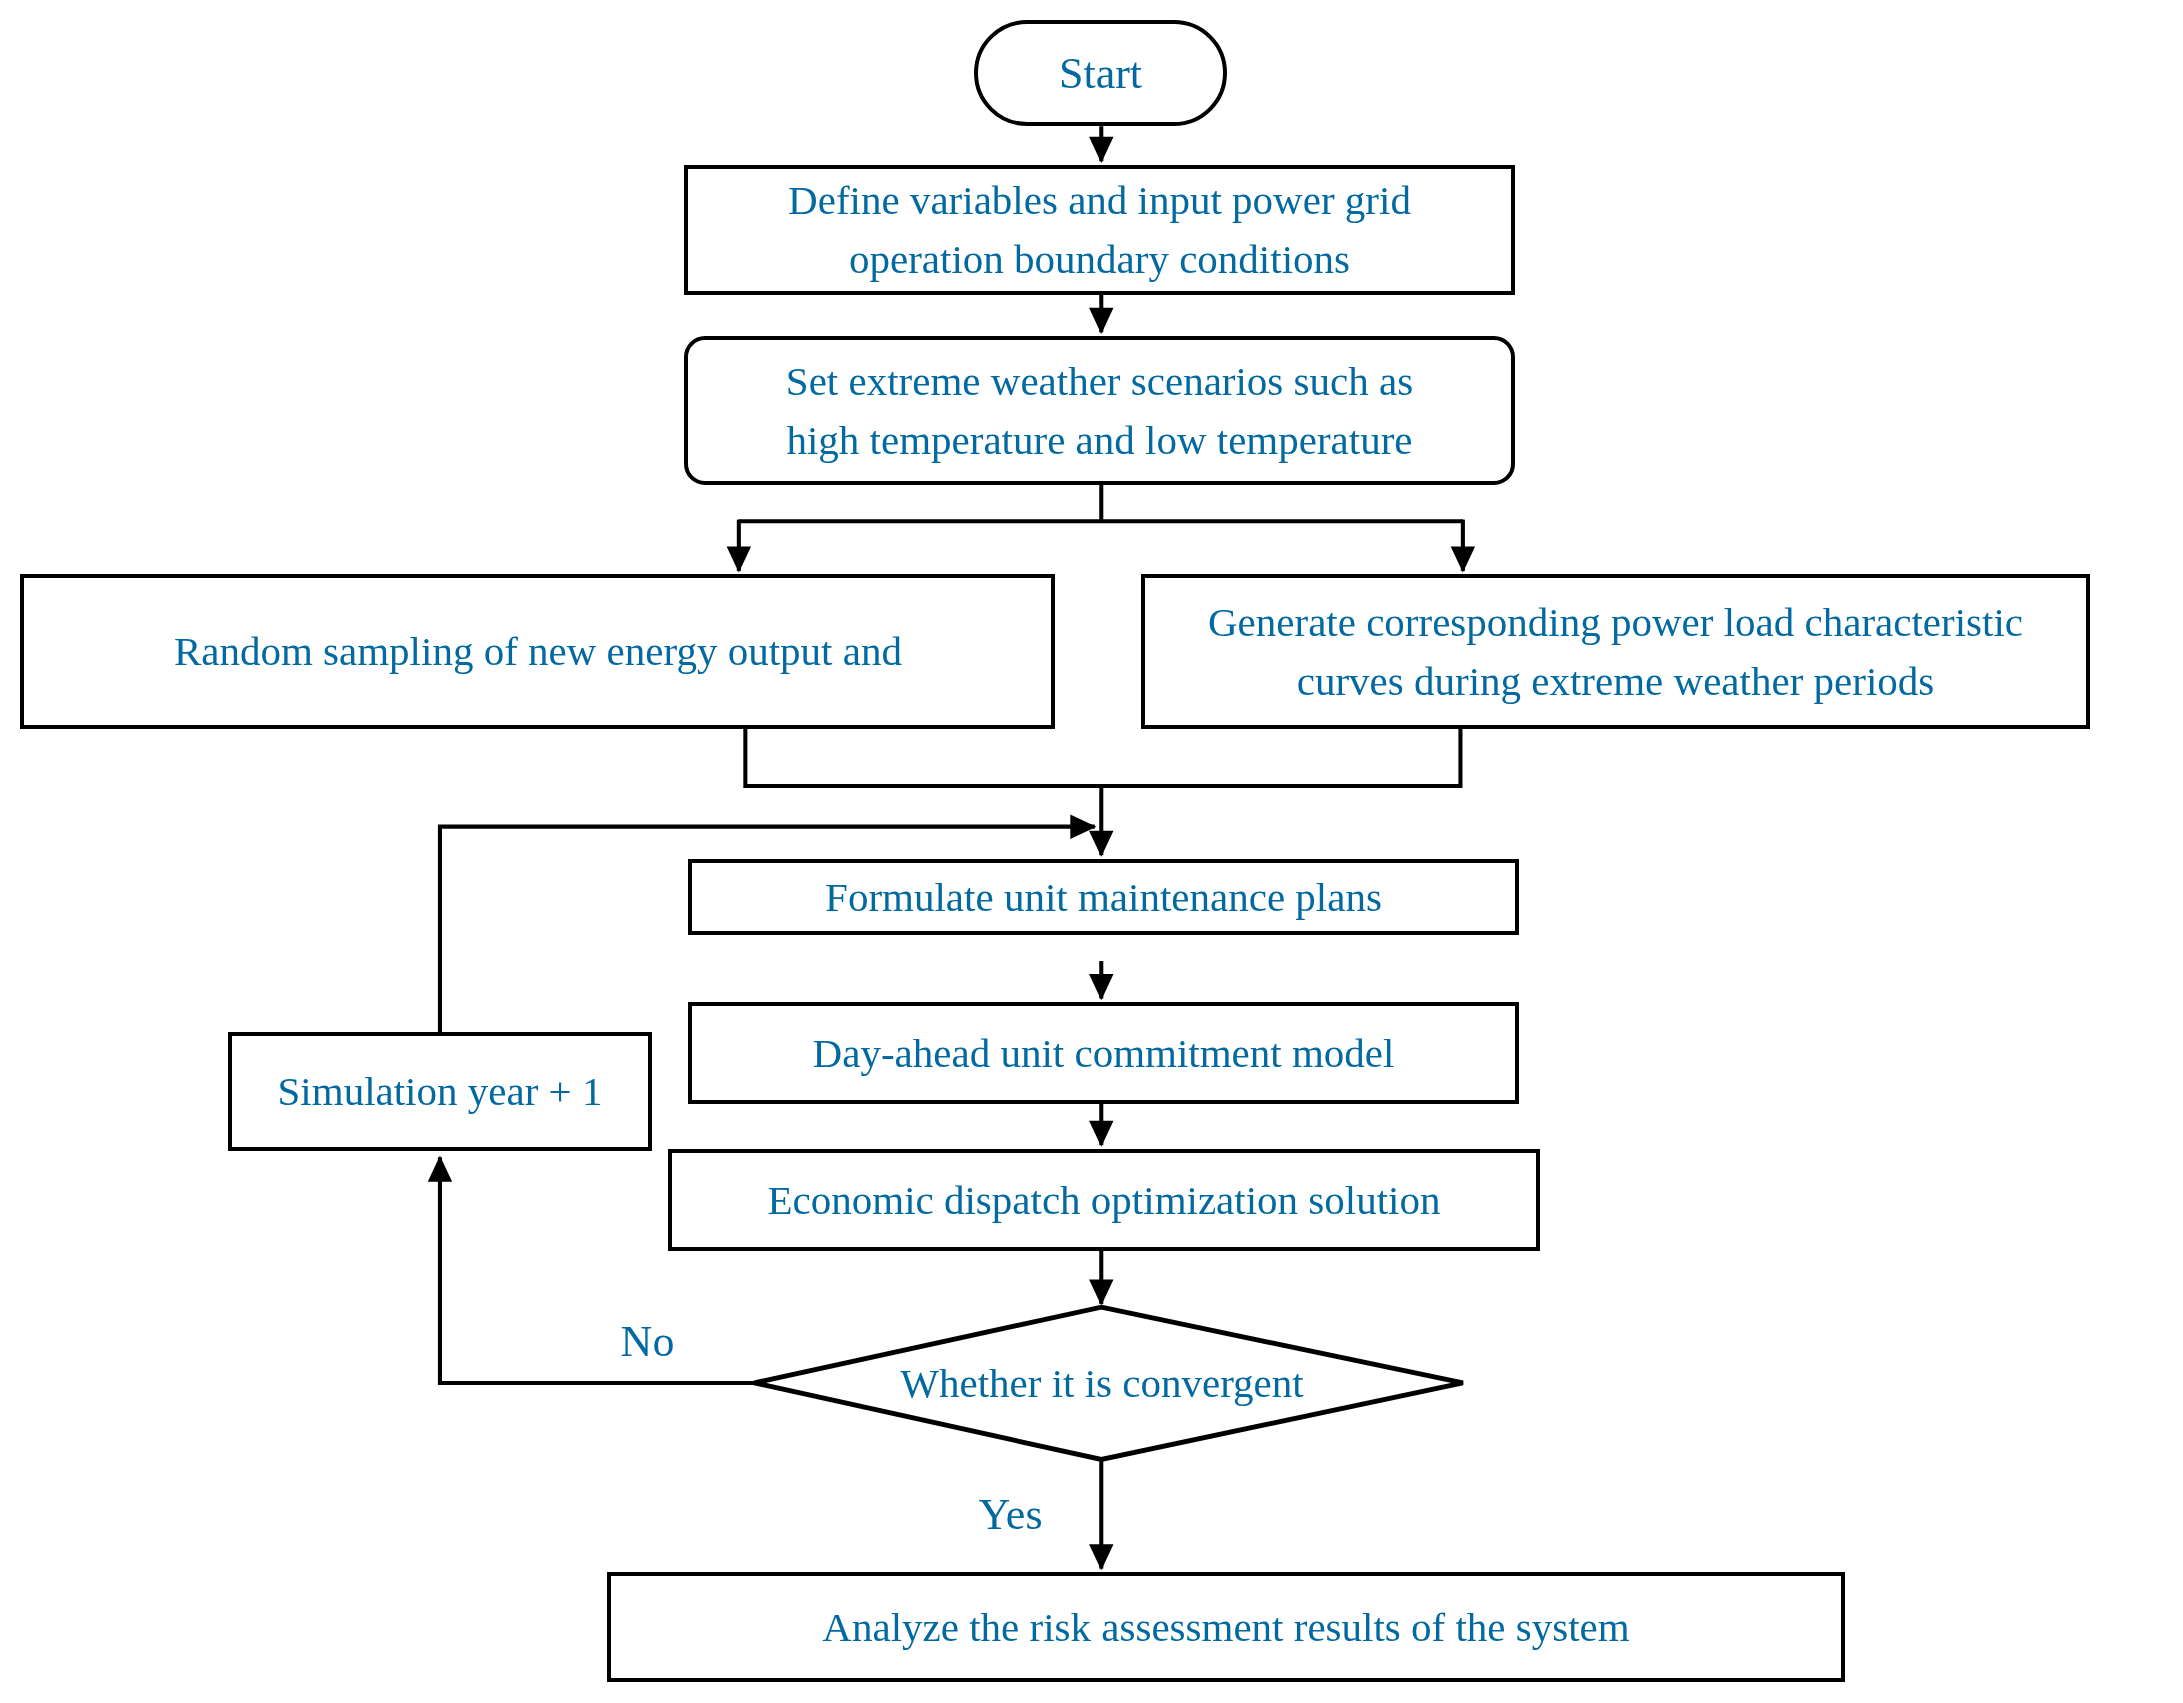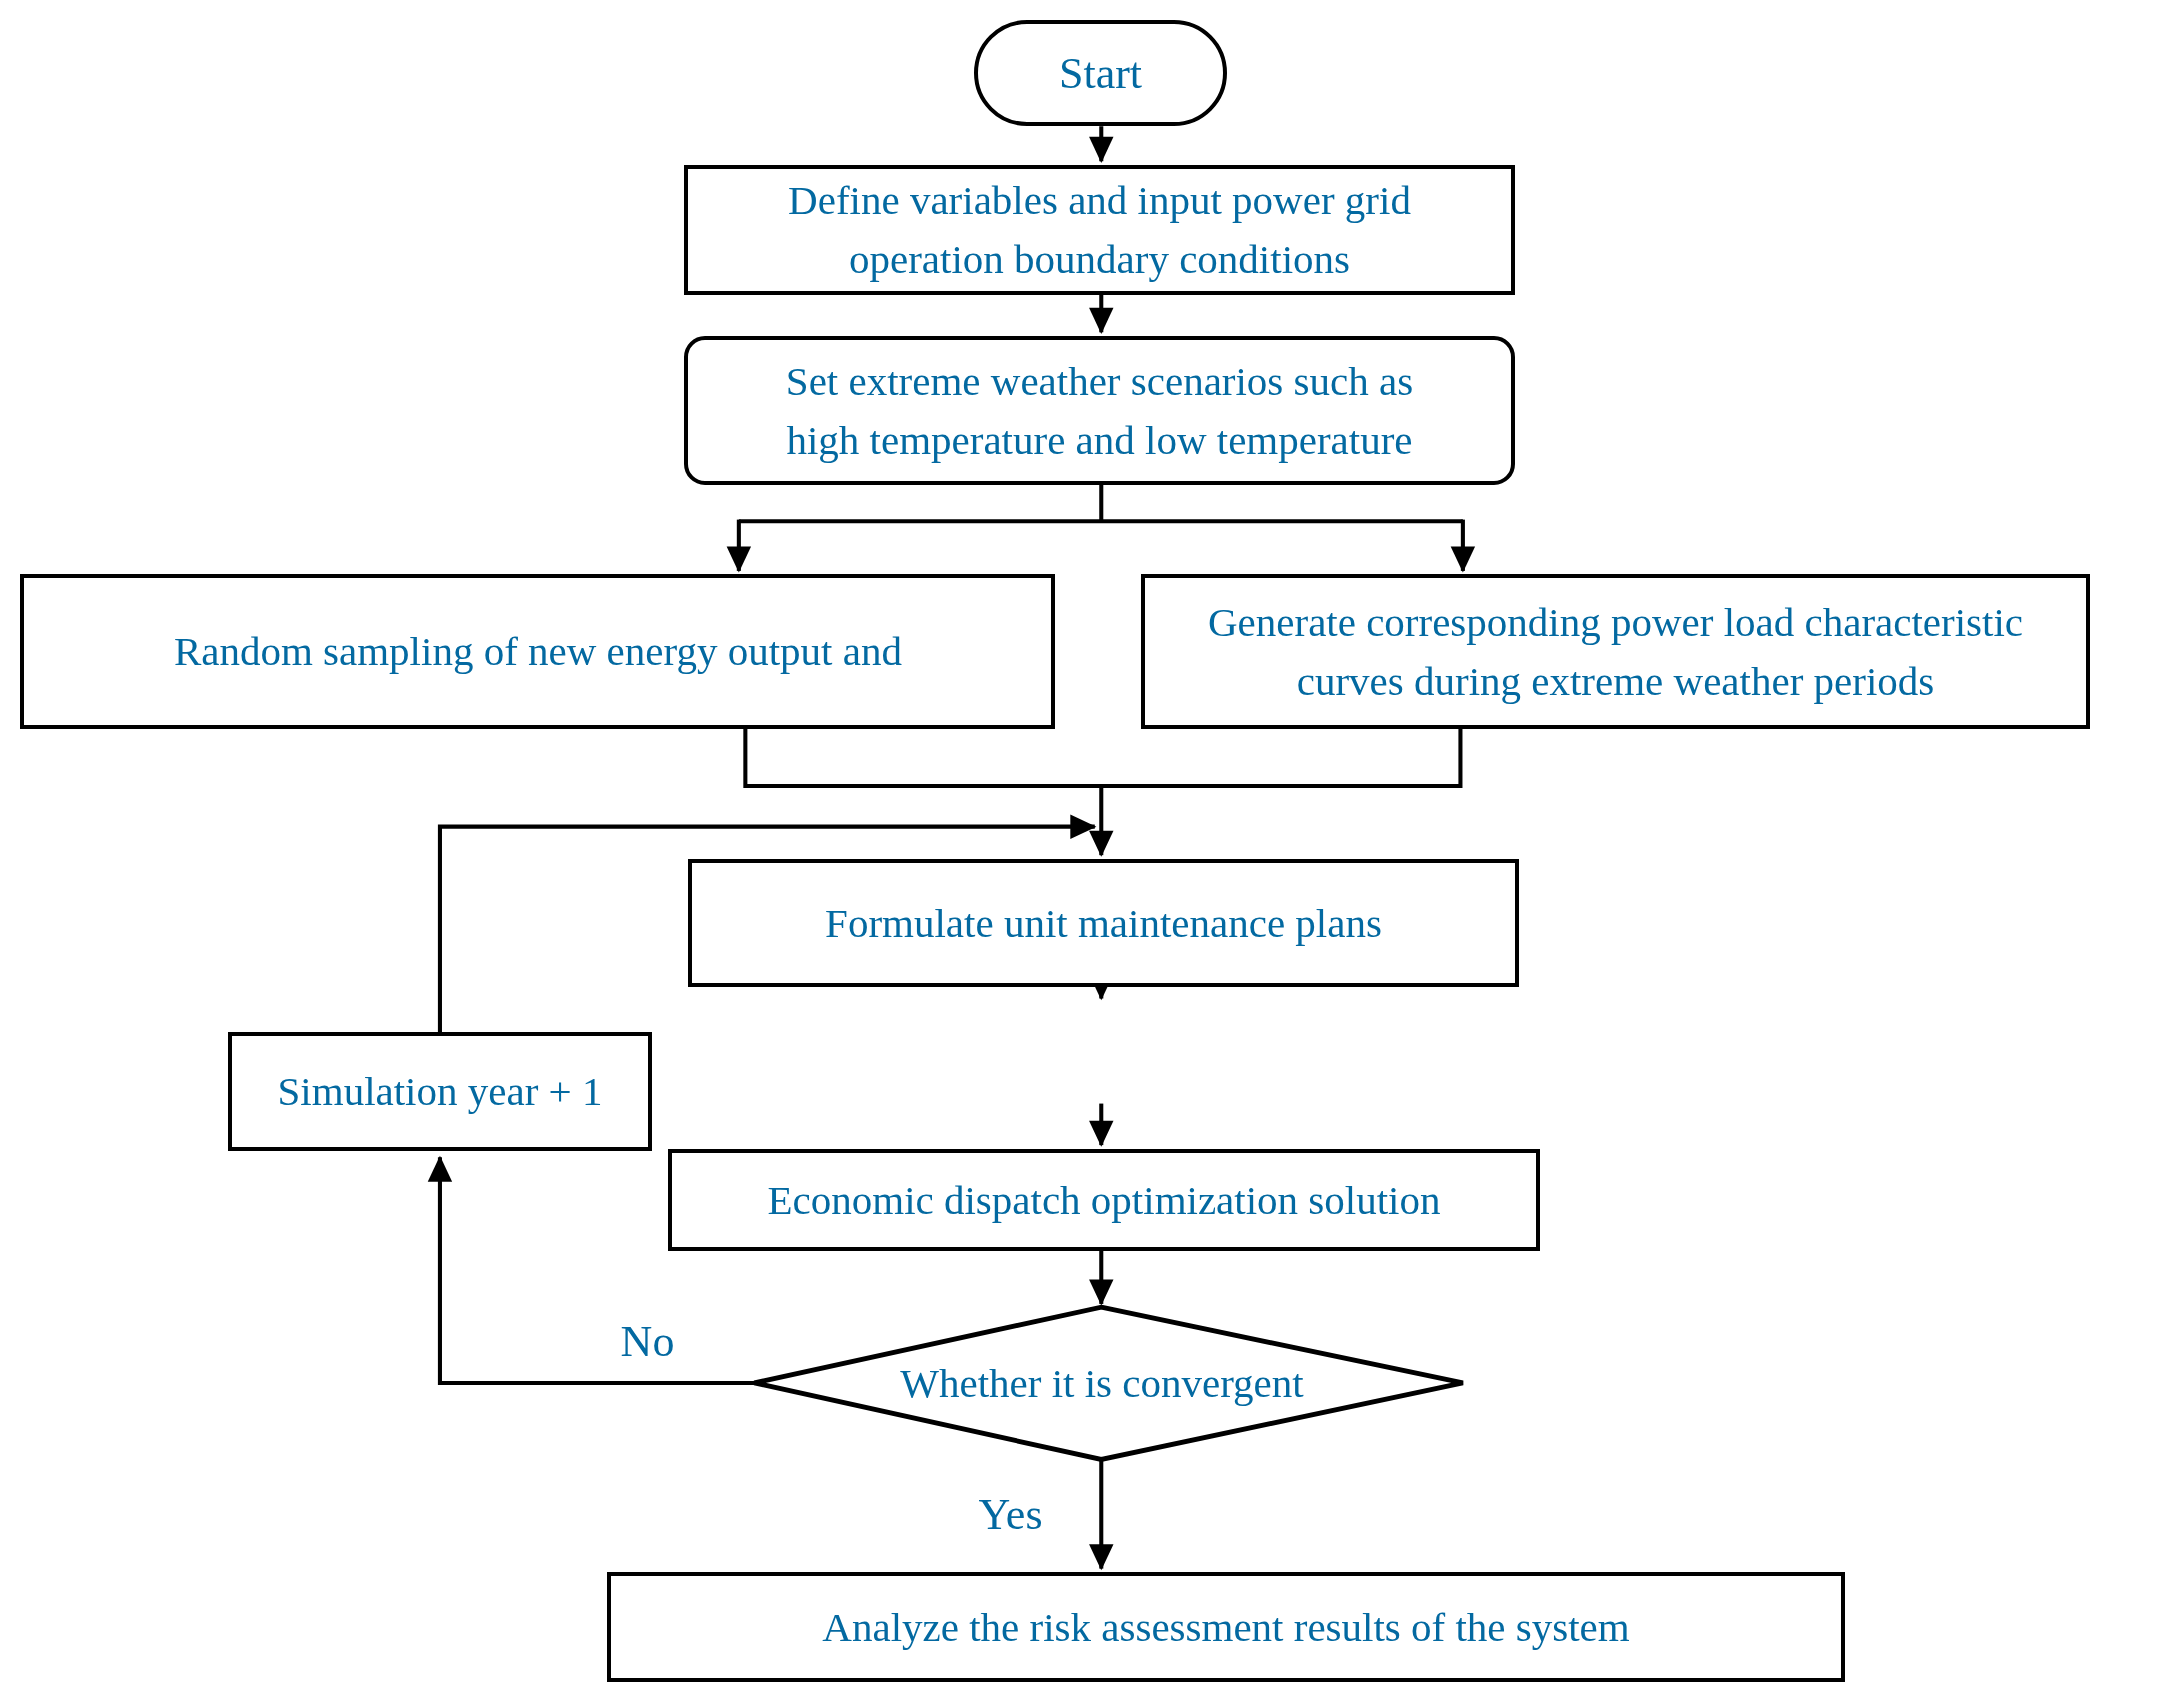--- a/index.html
+++ b/index.html
@@ -115,24 +115,27 @@
 
   <div class="node" style="left:20.4px; top:574px; width:1035px; height:155px;gap:8px;">
     <span>Random sampling of new energy output and</span>
   </div>
 
   <div class="node" style="left:1141px; top:574px; width:949px; height:155px;">
     <span>Generate corresponding power load characteristic</span>
     <span>curves during extreme weather periods</span>
   </div>
 
-  <div class="node" style="left:688px; top:859px; width:831px; height:128px;">
+  <div class="node" style="left:688px; top:859px; width:831px; height:76px;">
     <span>Formulate unit maintenance plans</span>
   </div>
 
+  <div class="node" style="left:688px; top:1002px; width:831px; height:102px;">
+    <span>Day-ahead unit commitment model</span>
+  </div>
 
   <div class="node" style="left:668px; top:1149px; width:872px; height:102px;">
     <span>Economic dispatch optimization solution</span>
   </div>
 
   <div class="node" style="left:228px; top:1032px; width:424px; height:119px;">
     <span>Simulation year + 1</span>
   </div>
 
   <div class="ghost" style="left:776px; top:1357px; width:652px; height:52px;">

